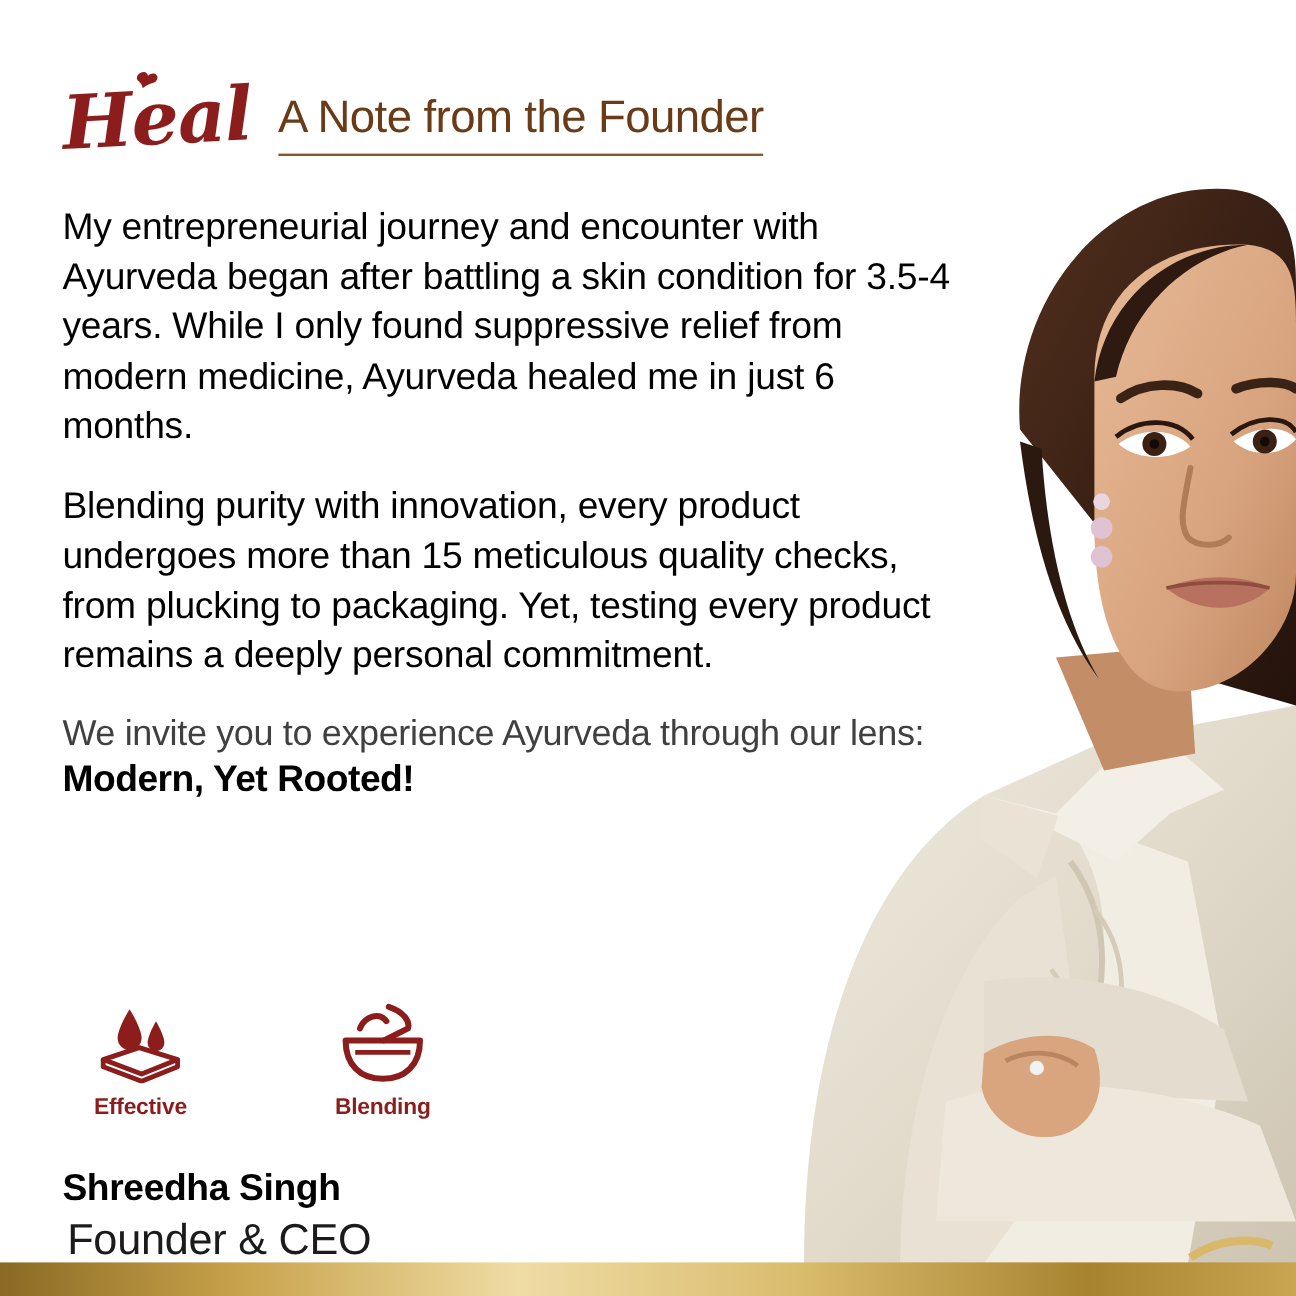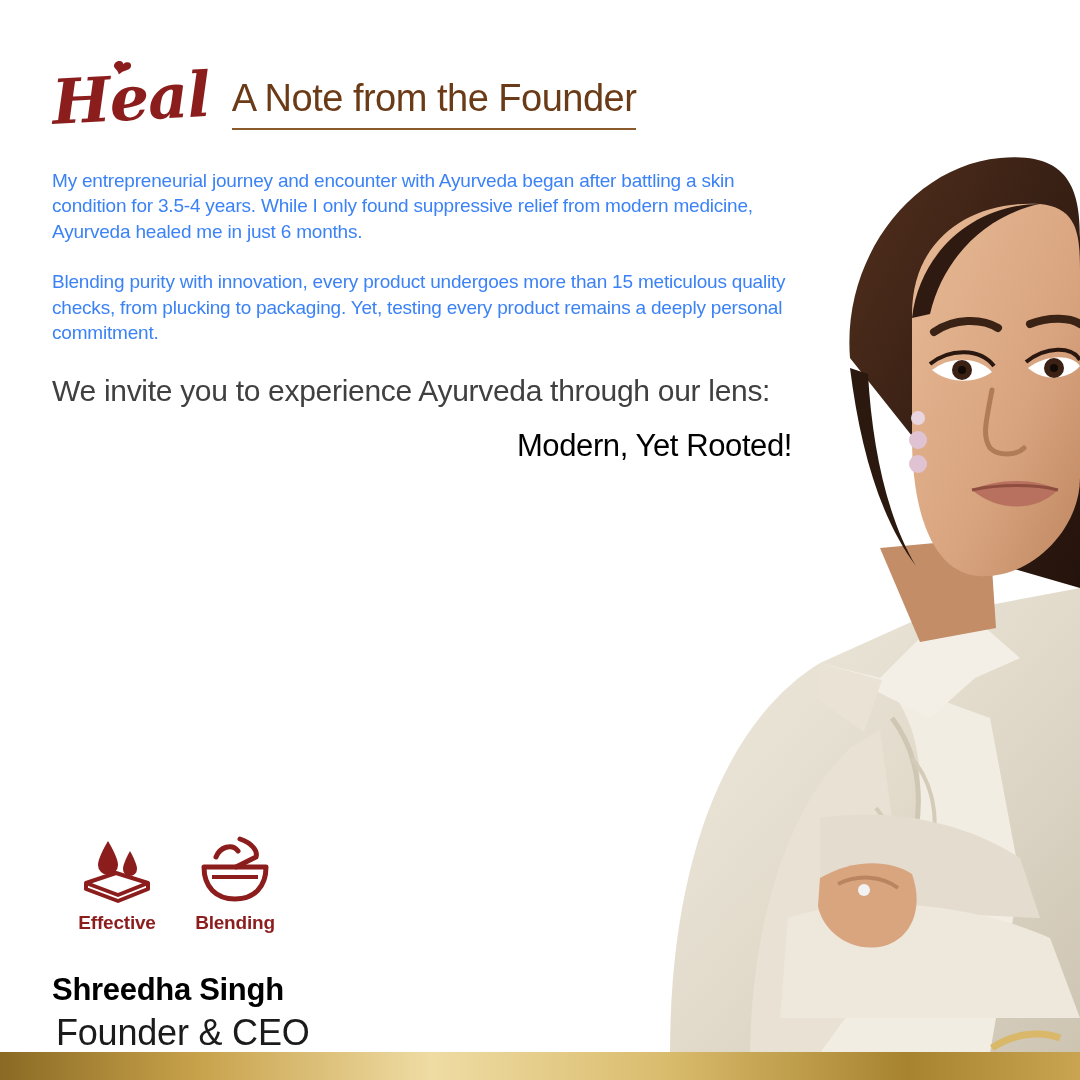--- a/index.html
+++ b/index.html
@@ -61,47 +61,46 @@
     margin-top:32px;
   }
 
   
   .body-copy {
     position:absolute;
     left:52px; top:168px;
     width:740px;
   }
   .para {
-    font-size:19px;
+    font-size:31px;
     line-height:1.34;
-    color:#3b82f6;
+    color:#000000;
     margin-bottom:25px;
     letter-spacing:-0.2px;
   }
   .invite {
     font-size:30px;
     line-height:1.3;
     color:#404040;
     margin-top:14px;
     letter-spacing:-0.3px;
   }
   .tagline {
     font-size:31px;
-    font-weight:400;
+    font-weight:700;
     color:#000;
-    margin-top:18px;
     letter-spacing:-0.4px;
-    text-align:right;
   }
 
   
   .badges {
     position:absolute;
     left:58px; top:832px;
     display:flex;
+    gap:84px;
   }
   .badge {
     width:118px;
     text-align:center;
   }
   .badge-icon {
     height:72px;
     display:flex;
     align-items:center;
     justify-content:center;

